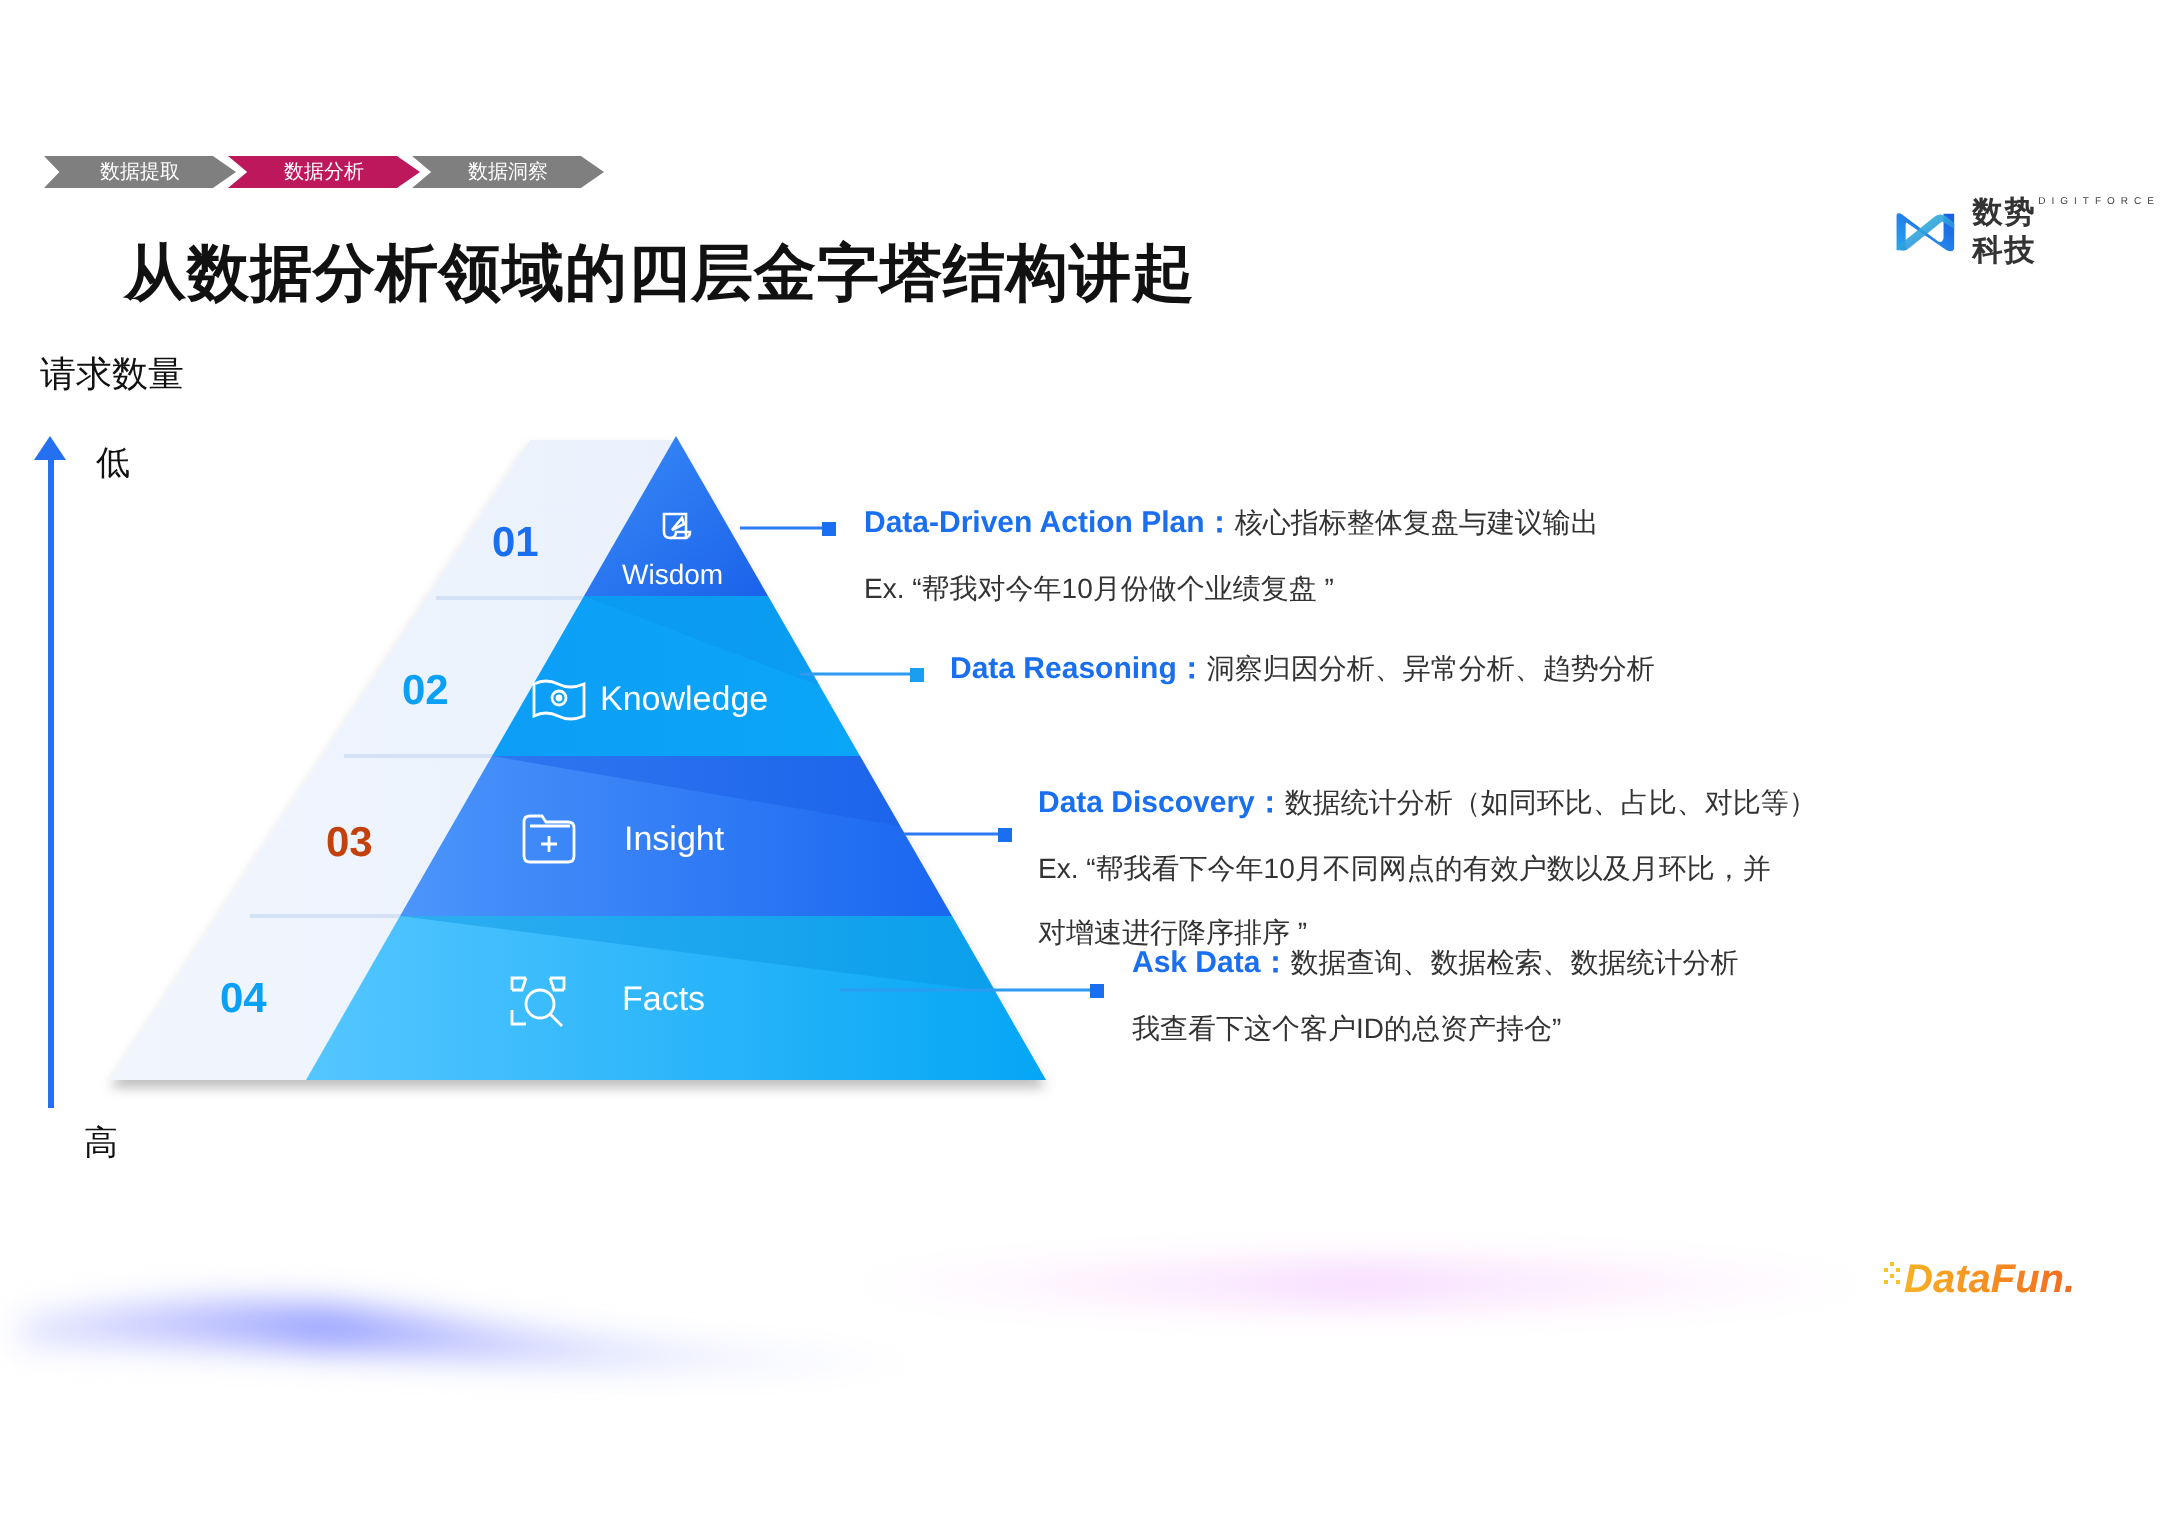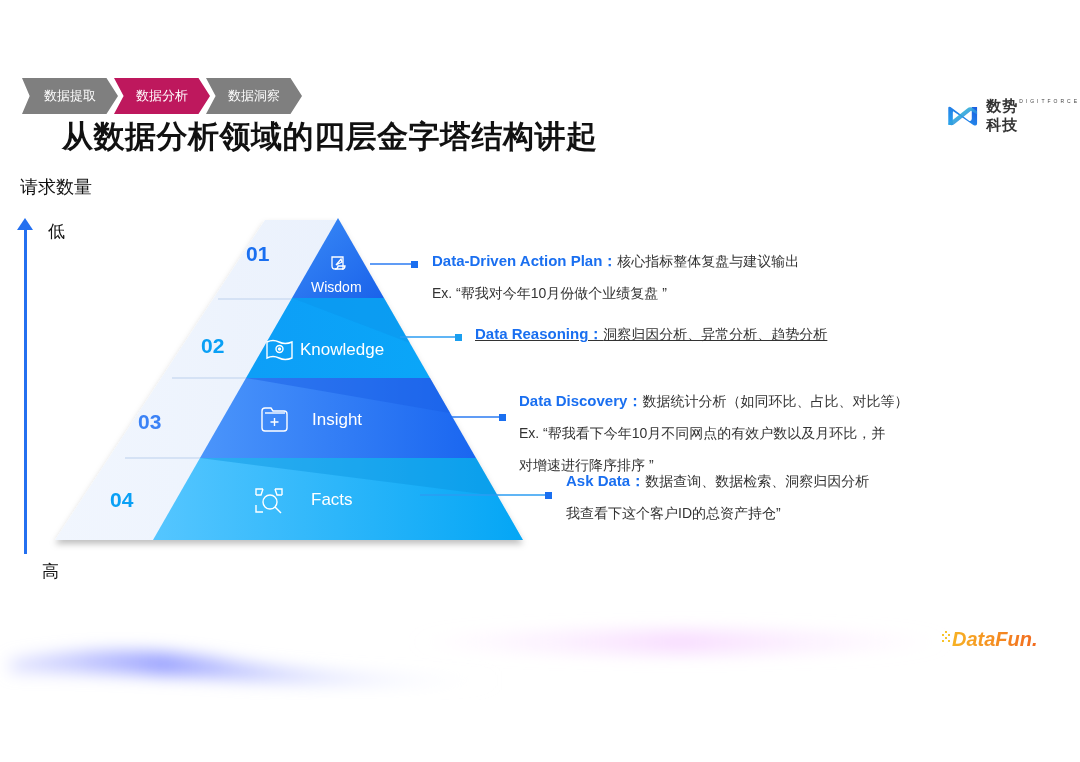--- a/index.html
+++ b/index.html
@@ -7,23 +7,23 @@
     width: 1080px; height: 762px; position: relative; overflow: hidden;
     background: #ffffff;
     font-family: "Liberation Sans", "DejaVu Sans", sans-serif;
     color: #222;
   }
   .abs { position: absolute; }
 
   
   .crumbs { left: 22px; top: 78px; height: 20px; display: flex; }
   .crumb {
-    position: relative; height: 36px; width: 96px; margin-right: -4px;
+    position: relative; height: 16px; width: 96px; margin-right: -4px;
     display: flex; align-items: center; justify-content: center;
-    font-size: 13px; color: #fff;
+    font-size: 10px; color: #fff;
     clip-path: polygon(0 0, 88% 0, 100% 50%, 88% 100%, 0 100%, 10% 50%);
   }
   .crumb.first { clip-path: polygon(0 0, 88% 0, 100% 50%, 88% 100%, 0 100%, 8% 50%); }
   .crumb.gray { background: #7f7f7f; }
   .crumb.active { background: #be185d; }
 
   .title {
     left: 62px; top: 116px; font-size: 31px; font-weight: bold; color: #111;
     letter-spacing: 0.5px;
   }
@@ -149,23 +149,23 @@
   <line x1="370" y1="264" x2="414" y2="264" stroke="#2b7bf2" stroke-width="1.5"></line>
   <rect x="411" y="261" width="7" height="7" fill="#1a6ff0"></rect>
   <line x1="400" y1="337" x2="458" y2="337" stroke="#2b9cf2" stroke-width="1.5"></line>
   <rect x="455" y="334" width="7" height="7" fill="#1a9ff0"></rect>
   <line x1="452" y1="417" x2="502" y2="417" stroke="#2b7bf2" stroke-width="1.5"></line>
   <rect x="499" y="414" width="7" height="7" fill="#1a6ff0"></rect>
   <line x1="420" y1="495" x2="548" y2="495" stroke="#2b9cf2" stroke-width="1.5"></line>
   <rect x="545" y="492" width="7" height="7" fill="#1a6ff0"></rect>
 </svg>
 
-<div class="abs num" style="left:246px;top:242px;color:#1a6ff0;">01</div>
+<div class="abs num" style="left:246px;top:260px;color:#1a6ff0;">01</div>
 <div class="abs num" style="left:201px;top:334px;color:#0aa0f5;">02</div>
-<div class="abs num" style="left:138px;top:410px;color:#3b82f6;">03</div>
+<div class="abs num" style="left:163px;top:410px;color:#c2410c;">03</div>
 <div class="abs num" style="left:110px;top:488px;color:#0aa0f5;">04</div>
 
 <div class="abs" style="left:328px;top:254px;">
   <svg width="20" height="20" viewBox="0 0 20 20" fill="none" stroke="#fff" stroke-width="1.3">
     <path d="M4 3 H15 V15 H7 Q4 15 4 12 Z"></path>
       <path d="M7 15 Q10 15 10 12 H17 Q17 15 14 15"></path>
     <path d="M8 11 L13 5 L14 8 Z"></path>
   </svg>
 </div>
 <div class="abs lbl" style="left:311px;top:279px;font-size:14px;">Wisdom</div>
@@ -196,30 +196,30 @@
     <circle cx="17" cy="17" r="7"></circle>
       <path d="M22 22 L28 28"></path>
   </svg>
 </div>
 <div class="abs lbl" style="left:311px;top:490px;">Facts</div>
 
 <div class="abs callout" style="left:432px;top:245px;">
   <div><span class="h">Data-Driven Action Plan：</span><span>核心指标整体复盘与建议输出</span></div>
   <div>Ex. “帮我对今年10月份做个业绩复盘 ”</div>
 </div>
-<div class="abs callout" style="left:475px;top:318px;text-decoration:underline;">
+<div class="abs callout" style="left:475px;top:318px;">
   <div><span class="h">Data Reasoning：</span><span>洞察归因分析、异常分析、趋势分析</span></div>
 </div>
 <div class="abs callout" style="left:519px;top:385px;">
   <div><span class="h">Data Discovery：</span><span>数据统计分析（如同环比、占比、对比等）</span></div>
   <div>Ex. “帮我看下今年10月不同网点的有效户数以及月环比，并</div>
   <div>对增速进行降序排序 ”</div>
 </div>
 <div class="abs callout" style="left:566px;top:465px;">
-  <div><span class="h">Ask Data：</span><span>数据查询、数据检索、洞察归因分析</span></div>
+  <div><span class="h">Ask Data：</span><span>数据查询、数据检索、数据统计分析</span></div>
   <div>我查看下这个客户ID的总资产持仓”</div>
 </div>
 
 <svg class="abs wave" viewBox="0 0 1080 90">
   <defs>
     <filter id="blur" x="-20%" y="-100%" width="140%" height="300%">
         <feGaussianBlur stdDeviation="8"></feGaussianBlur>
       </filter>
     <linearGradient id="wv1" x1="0" y1="0" x2="1" y2="0">
       <stop offset="0" stop-color="#c9ccff" stop-opacity="0.6"></stop>

